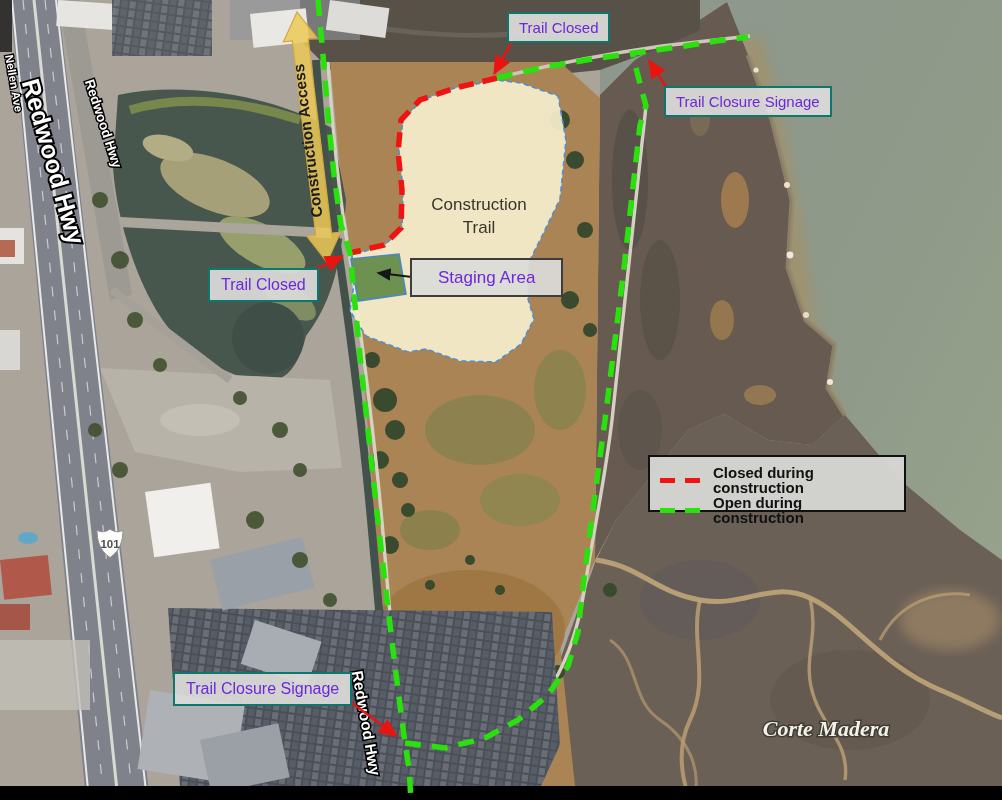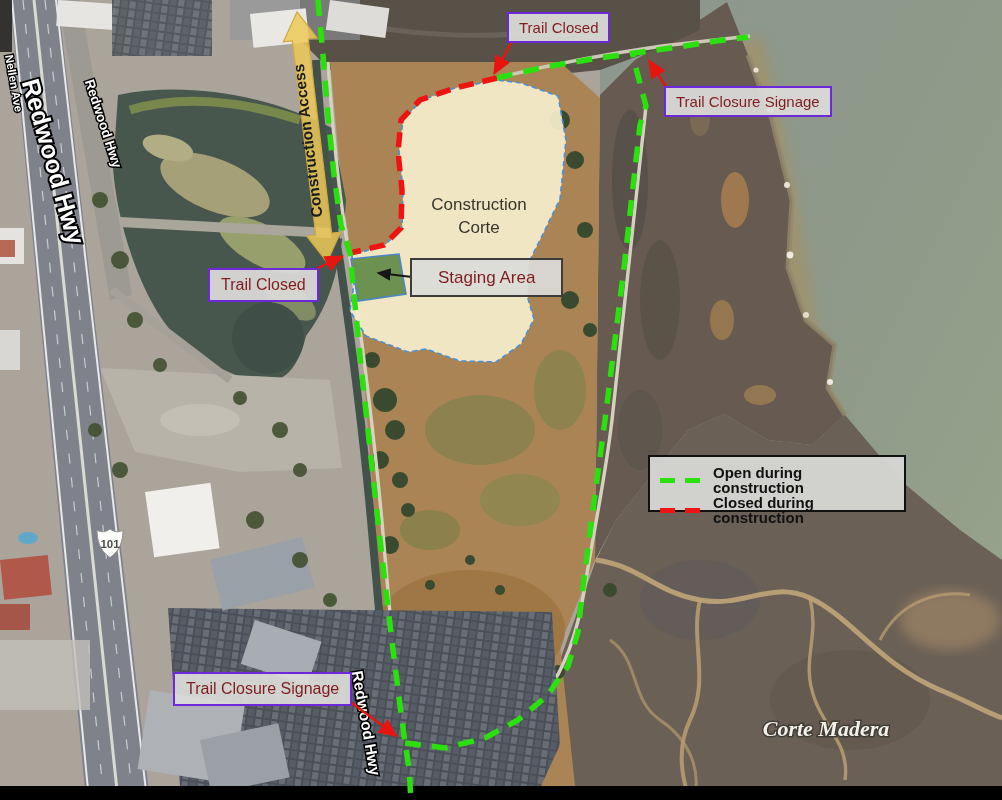--- a/index.html
+++ b/index.html
@@ -5,22 +5,22 @@
   html,body{margin:0;padding:0;background:#222;}
   #stage{
     position:relative;width:1002px;height:800px;overflow:hidden;
     font-family:"Liberation Sans",sans-serif;background:#9b948a;
   }
   #stage svg{position:absolute;left:0;top:0;}
   .anno-layer{pointer-events:none;}
   
   .callout{
     position:absolute;box-sizing:border-box;white-space:nowrap;
-    background:rgba(219,219,217,.93);border:2px solid #6d28d9;
-    color:#7f1d1d;font-size:16px;line-height:1;padding:7px 11px;
+    background:rgba(219,219,217,.93);border:2px solid #0f766e;
+    color:#6d28d9;font-size:16px;line-height:1;padding:7px 11px;
   }
   .callout.small{font-size:15px;padding:6px 10px;}
   .callout.dark{border-color:#3d3d3d;}
   
   .area-label{
     position:absolute;width:124px;text-align:center;font-size:17px;
     color:#38352c;line-height:1.35;font-weight:400;
   }
   
   .legend{
@@ -256,26 +256,26 @@
   </div>
 
   <div class="callout dark" style="left:410px;top:258px;font-size:17px;padding:9px 26px;">
     <span>Staging Area</span>
   </div>
 
   <div class="callout" style="left:173px;top:672px;">
     <span>Trail Closure Signage</span>
   </div>
 
-  <div class="area-label" style="left:417px;top:194px;">Construction Corte</div>
+  <div class="area-label" style="left:417px;top:194px;">Construction Trail</div>
 
   <div class="legend">
+    <div class="legend-row">
+      <span class="swatch closed"></span>
+      <span class="txt">Closed during construction</span>
+    </div>
     <div class="legend-row">
       <span class="swatch open"></span>
       <span class="txt">Open during construction</span>
     </div>
-    <div class="legend-row">
-      <span class="swatch closed"></span>
-      <span class="txt">Closed during construction</span>
-    </div>
   </div>
 
 </div>
 
 </body></html>

